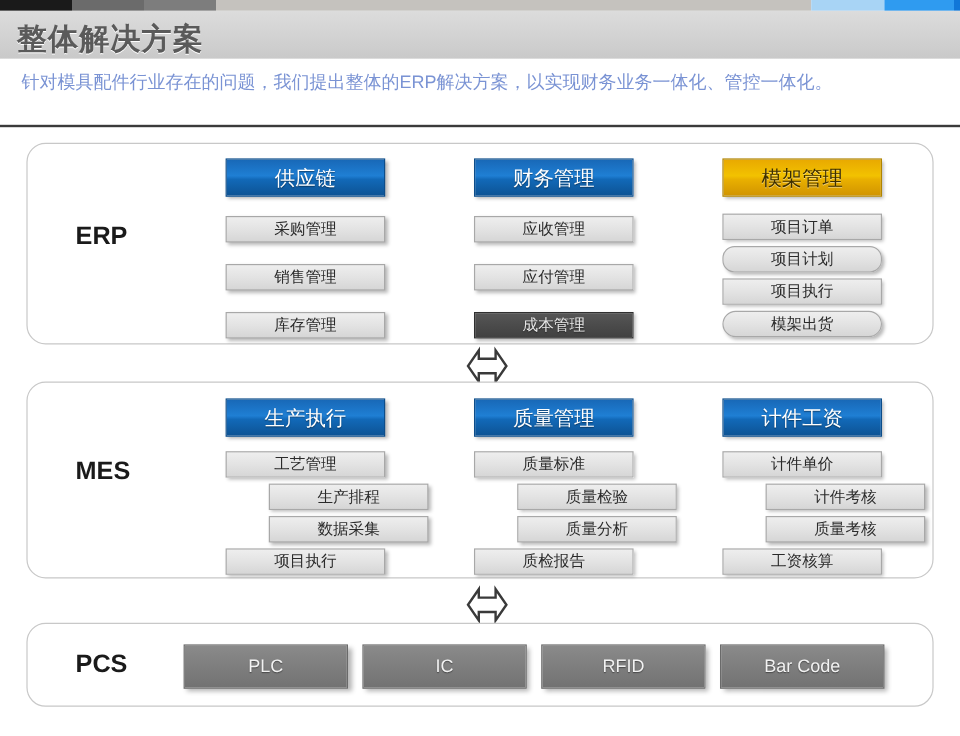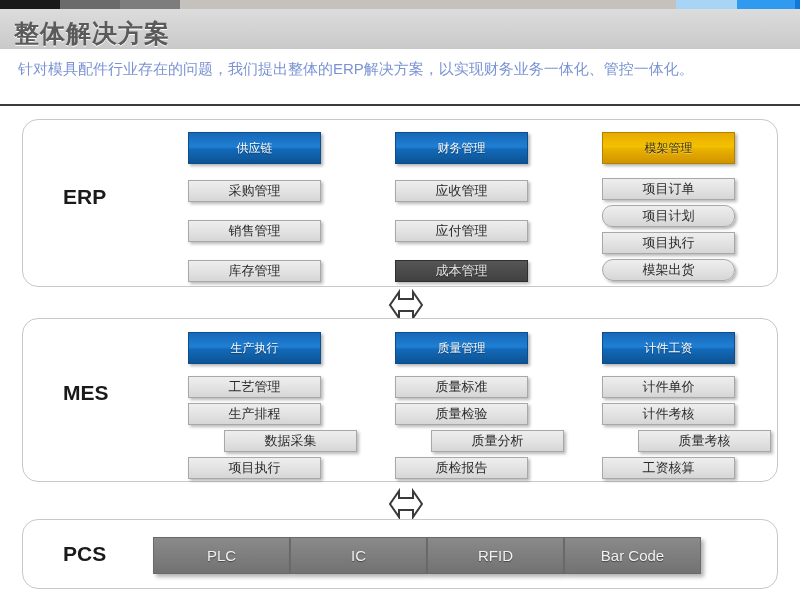--- a/index.html
+++ b/index.html
@@ -59,21 +59,21 @@
   .cols{position:absolute;left:120px;top:0;width:636px;height:100%;}
   .col{position:absolute;top:0;width:183px;}
   .col.c0{left:20px;}
   .col.c1{left:227px;}
   .col.c2{left:434px;}
 
   
   .hdr{
     position:absolute;width:133px;height:32px;left:25px;
     display:flex;align-items:center;justify-content:center;
-    font-size:12px;color:#ffffff;font-weight:500;
+    font-size:17px;color:#ffffff;font-weight:500;
     border:1px solid #9a9a9a;box-sizing:border-box;
     box-shadow:2px 2px 3px rgba(0,0,0,0.30);
     text-shadow:0 1px 1px rgba(0,0,0,0.45);
   }
   .hdr.blue{
     background:linear-gradient(to bottom,#1868b7 0%,#1f7fd4 45%,#1269b8 55%,#0d5394 100%);
     border-color:#0c4d8a;
   }
   .hdr.gold{
     background:linear-gradient(to bottom,#e9a900 0%,#f2c200 45%,#e9b000 55%,#d19400 100%);
@@ -101,26 +101,26 @@
   #layer-erp .col.c0 .item.i1,#layer-erp .col.c1 .item.i1{top:100px;}
   #layer-erp .col.c0 .item.i2,#layer-erp .col.c1 .item.i2{top:140px;}
   #layer-erp .col.c2 .item.i0{top:58px;}
   #layer-erp .col.c2 .item.i1{top:85px;border-radius:10px;}
   #layer-erp .col.c2 .item.i2{top:112px;}
   #layer-erp .col.c2 .item.i3{top:139px;border-radius:11px;}
 
   
   #layer-mes .hdr{top:13px;}
   #layer-mes .item.i0{top:57px;}
-  #layer-mes .item.i1{top:84px;}
+  #layer-mes .item.i1{top:84px;margin-left:36px;}
   #layer-mes .item.i2{top:111px;margin-left:36px;}
   #layer-mes .item.i3{top:138px;}
 
   
-  #pcs-row{position:absolute;left:130px;top:17px;display:flex;gap:0;}
+  #pcs-row{position:absolute;left:130px;top:17px;display:flex;gap:12px;}
   .pcs-btn{
     width:137px;height:37px;
     display:flex;align-items:center;justify-content:center;
     font-size:15px;color:#f2f2f2;
     background:linear-gradient(to bottom,#8a8a8a 0%,#7e7e7e 50%,#727272 100%);
     border:1px solid #6a6a6a;box-sizing:border-box;
     box-shadow:3px 3px 4px rgba(0,0,0,0.30);
     text-shadow:0 1px 1px rgba(0,0,0,0.45);
   }
 

